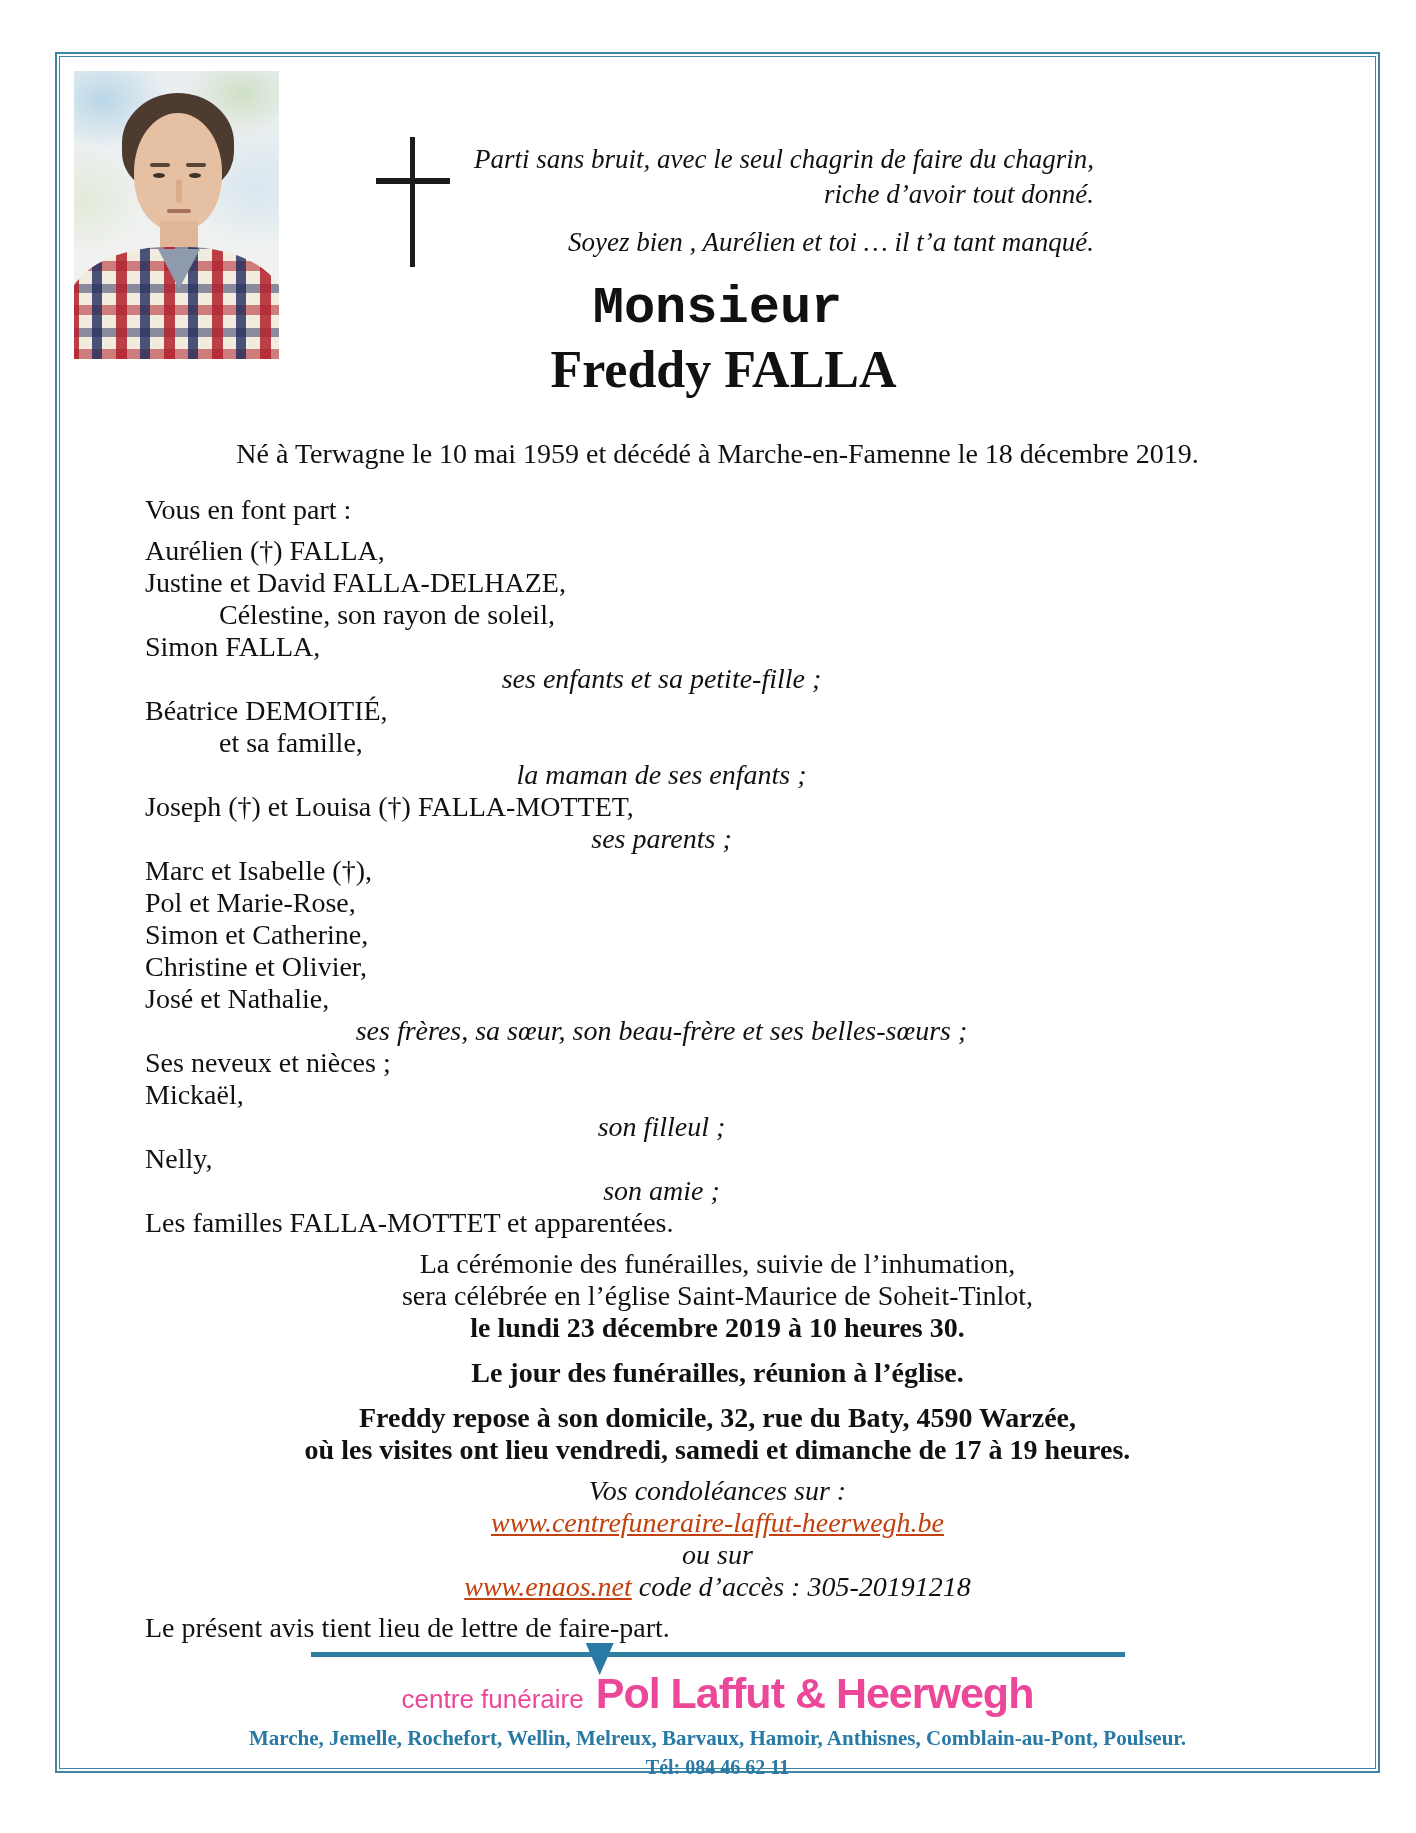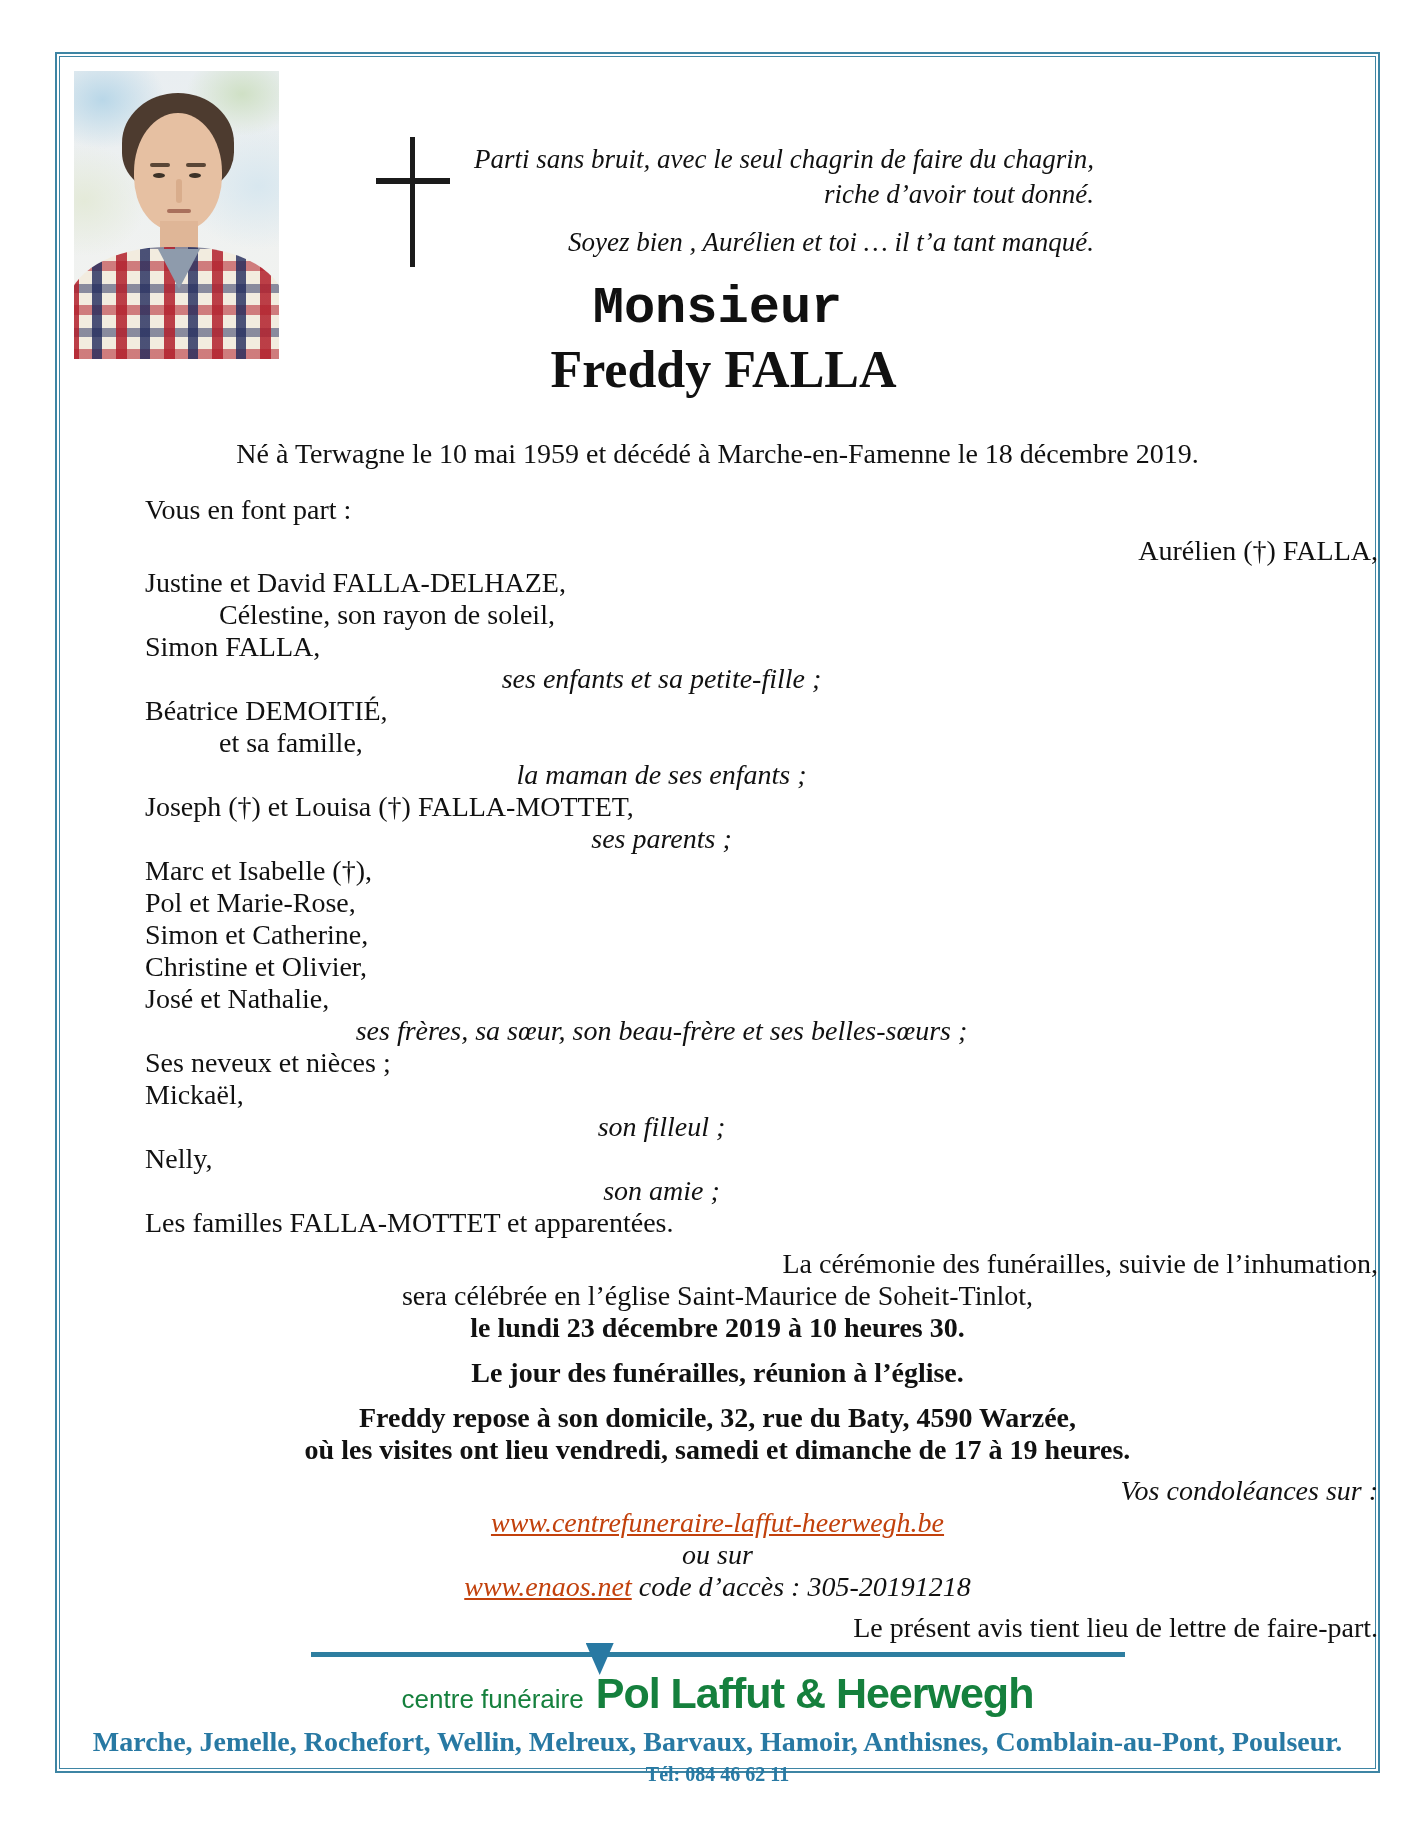--- a/index.html
+++ b/index.html
@@ -89,41 +89,41 @@
     text-align: center; font-size: 28px;
   }
 
   
   .line   { font-size: 28px; line-height: 32px; padding-left: 88px; }
   .indent { font-size: 28px; line-height: 32px; padding-left: 162px; }
   .attr   { font-size: 28px; line-height: 32px; padding-right: 112px; text-align: center; font-style: italic; }
   .center { font-size: 28px; line-height: 32px; text-align: center; }
   .bold   { font-weight: bold; }
   .italic { font-style: italic; }
-  .gap-s  { margin-top: 9px; text-align: right; }
+  .gap-s  { margin-top: 9px; }
   .gap-m  { margin-top: 13px; }
   a.doclink { color: #c2410c; text-decoration: underline; font-style: italic; }
 
   
   .footer-rule {
     width: 814px; height: 5px; background: #2e7ea0; margin: 8px auto 0 auto;
   }
   .logo-row {
     margin-top: 12px; display: flex; justify-content: center; align-items: baseline; gap: 12px;
-    font-family: "Liberation Sans", "DejaVu Sans", sans-serif; color: #15803d;
+    font-family: "Liberation Sans", "DejaVu Sans", sans-serif; color: #ec4899;
   }
   .brand-prefix { font-size: 26px; font-weight: 500; }
   .brand-name { font-size: 43px; font-weight: bold; letter-spacing: -1px; position: relative; }
   .brand-name .tri {
     position: absolute; left: -10px; top: -26px; width: 28px; height: 32px;
     background: #2879a3; clip-path: polygon(0 0, 100% 0, 50% 100%);
   }
   .locations {
     margin-top: 8px; text-align: center; color: #2879a3;
-    font-weight: bold; font-size: 28px;
+    font-weight: bold; font-size: 21px;
   }
   .phone {
     margin-top: 5px; text-align: center; color: #2879a3;
     font-weight: bold; font-size: 20px;
   }
 </style>
 </head>
 <body>
 
 <div class="frame">

